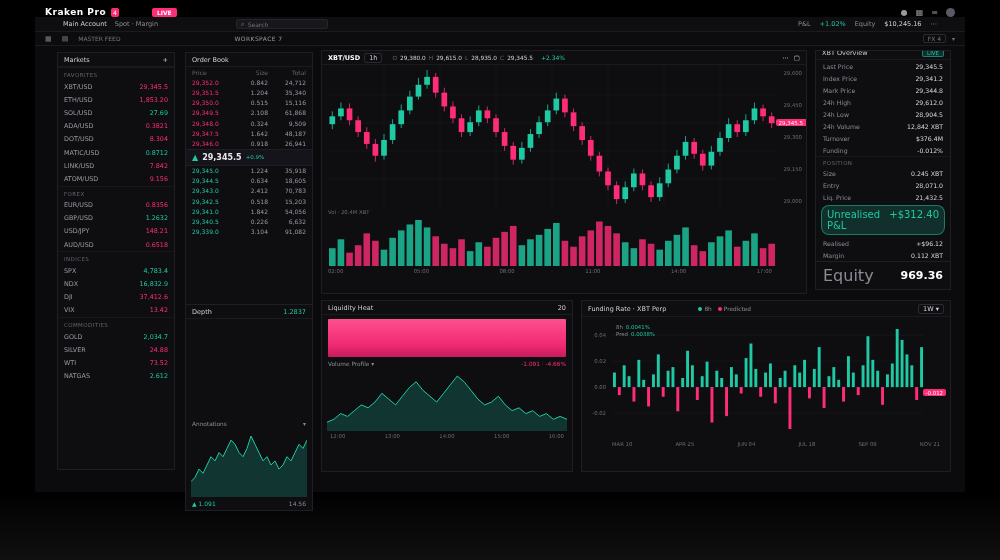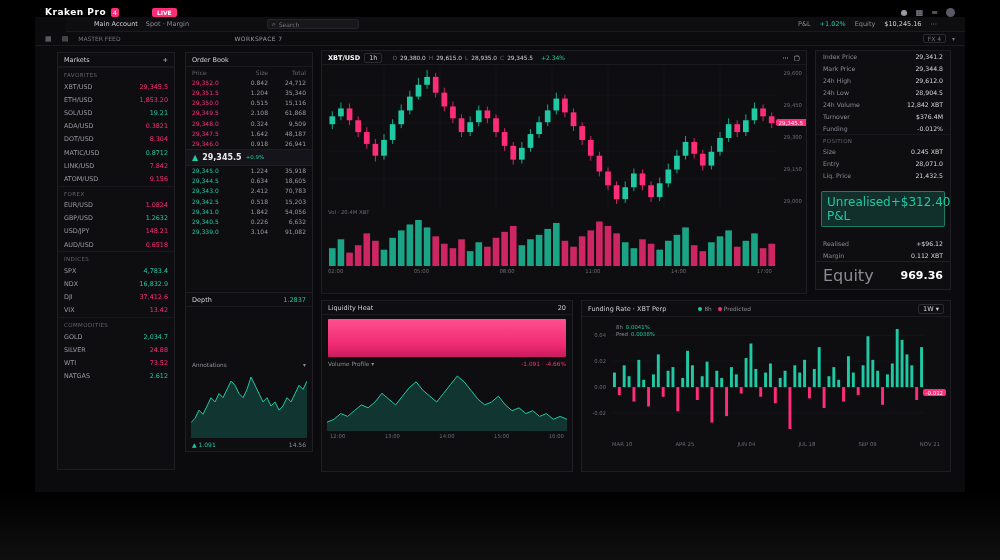--- a/index.html
+++ b/index.html
@@ -13,21 +13,21 @@
   
   .topbar{height:17px;background:#000;display:flex;align-items:flex-end;gap:5px;padding:0 10px;}
   .logo{font-size:9px;font-weight:bold;letter-spacing:.5px;color:#fff;}
   .ver{font-size:6px;background:var(--down);color:#fff;padding:0 2px;border-radius:2px;line-height:9px;}
   .live{font-size:6px;font-weight:bold;background:var(--down);color:#fff;padding:1px 5px;border-radius:2px;margin-left:28px;cursor:pointer;}
   .tb-right{margin-left:auto;display:flex;gap:8px;align-items:center;font-size:8px;color:#9a9aa3;}
   .tb-right span{cursor:pointer;}
   .avatar{width:9px;height:9px;border-radius:50%;background:#5a5a66;}
 
   .toolbar{height:15px;background:#0e0e10;border-bottom:1px solid #1a1a1f;display:flex;
-           align-items:center;padding:0 28px;gap:8px;font-size:6.5px;color:var(--mut);margin-left:31px;}
+           align-items:center;padding:0 28px;gap:8px;font-size:6.5px;color:var(--mut);}
   .acct-name{color:#cfcfd6;}
   .search{display:flex;align-items:center;gap:3px;background:#17171c;border:1px solid #24242b;
           border-radius:2px;height:10px;padding:0 4px;width:92px;margin-left:70px;}
   .search input{background:none;border:none;outline:none;color:#ccc;font-size:6px;width:100%;
           font-family:"DejaVu Sans",sans-serif;}
   .tbar-right{margin-left:auto;display:flex;gap:9px;align-items:center;}
   .pnl{color:var(--up);}
 
   .subbar{height:14px;background:#0c0c0e;border-bottom:1px solid #1a1a1f;display:flex;
           align-items:center;padding:0 10px;gap:10px;font-size:6px;color:#77777f;}
@@ -78,28 +78,28 @@
              font-size:5.3px;color:#6b6b75;}
   .grid{stroke:#1b1b21;stroke-width:.6;}
 
   #assetpanel{left:780px;top:50px;width:136px;height:240px;justify-content:flex-end;}
   .chip-live{background:rgba(31,201,164,.18);border:1px solid rgba(31,201,164,.55);
              color:var(--up);font-size:5.5px;padding:0 4px;border-radius:2px;}
   .kv{display:flex;justify-content:space-between;padding:2.5px 7px;font-size:6.2px;}
   .kv-l{color:var(--mut);}  .kv-v{color:#d8d8de;}
   .kv-sub{font-size:5.5px;color:var(--dim);text-transform:uppercase;letter-spacing:.4px;
           padding:3px 7px 1px;border-top:1px solid #17171c;}
-  .pnl-row{margin:10px 5px;background:rgba(31,201,164,.18);border:1px solid rgba(31,201,164,.5);
-           border-radius:2px;display:flex;justify-content:space-between;padding:3px 5px;
-           font-size:12px;color:var(--up);cursor:pointer;}
+  .pnl-row{margin:2px 5px;background:rgba(31,201,164,.18);border:1px solid rgba(31,201,164,.5);
+           border-radius:8px;display:flex;justify-content:space-between;padding:3px 5px;
+           font-size:10px;color:var(--up);cursor:pointer;}
   .equity-row{margin-top:auto;border-top:1px solid #1e1e24;display:flex;justify-content:space-between;
               align-items:center;padding:4px 7px;}
   .equity-val{font-size:11px;font-weight:bold;color:#fff;}
 
-  #minipanel{left:150px;top:292px;width:128px;height:160px;}
+  #minipanel{left:150px;top:304px;width:128px;height:207px;}
   .mini-spacer{flex:1;}
   .mid-row{display:flex;justify-content:space-between;align-items:center;
            padding:2px 6px;font-size:5.8px;color:var(--mut);}
   .mini-foot{display:flex;justify-content:space-between;padding:3px 6px;font-size:6px;}
 
   #depthpanel{left:286px;top:300px;width:252px;height:172px;}
   .heat{height:38px;margin:4px 6px 2px;border-radius:1px;cursor:pointer;
         background:linear-gradient(180deg,#ff4f8f 0%,#ef2a72 68%,#c81b5e 100%);}
   .d-sub{display:flex;justify-content:space-between;align-items:center;padding:2px 6px;font-size:5.8px;color:var(--mut);}
   .d-val{color:var(--down);}
@@ -176,21 +176,21 @@
         <div class="wl-row">
           <span class="wl-name">XBT/USD</span>
           <span class="wl-price down">29,345.5</span>
         </div>
         <div class="wl-row">
           <span class="wl-name">ETH/USD</span>
           <span class="wl-price down">1,853.20</span>
         </div>
         <div class="wl-row">
           <span class="wl-name">SOL/USD</span>
-          <span class="wl-price up">19.21</span>
+          <span class="wl-price up">27.69</span>
         </div>
         <div class="wl-row">
           <span class="wl-name">ADA/USD</span>
           <span class="wl-price down">0.3821</span>
         </div>
         <div class="wl-row">
           <span class="wl-name">DOT/USD</span>
           <span class="wl-price down">8.304</span>
         </div>
         <div class="wl-row">
@@ -201,21 +201,21 @@
           <span class="wl-name">LINK/USD</span>
           <span class="wl-price down">7.842</span>
         </div>
         <div class="wl-row">
           <span class="wl-name">ATOM/USD</span>
           <span class="wl-price down">9.156</span>
         </div>
         <div class="wl-sec">Forex</div>
         <div class="wl-row">
           <span class="wl-name">EUR/USD</span>
-          <span class="wl-price down">1.0824</span>
+          <span class="wl-price down">0.8356</span>
         </div>
         <div class="wl-row">
           <span class="wl-name">GBP/USD</span>
           <span class="wl-price up">1.2632</span>
         </div>
         <div class="wl-row">
           <span class="wl-name">USD/JPY</span>
           <span class="wl-price down">148.21</span>
         </div>
         <div class="wl-row">

